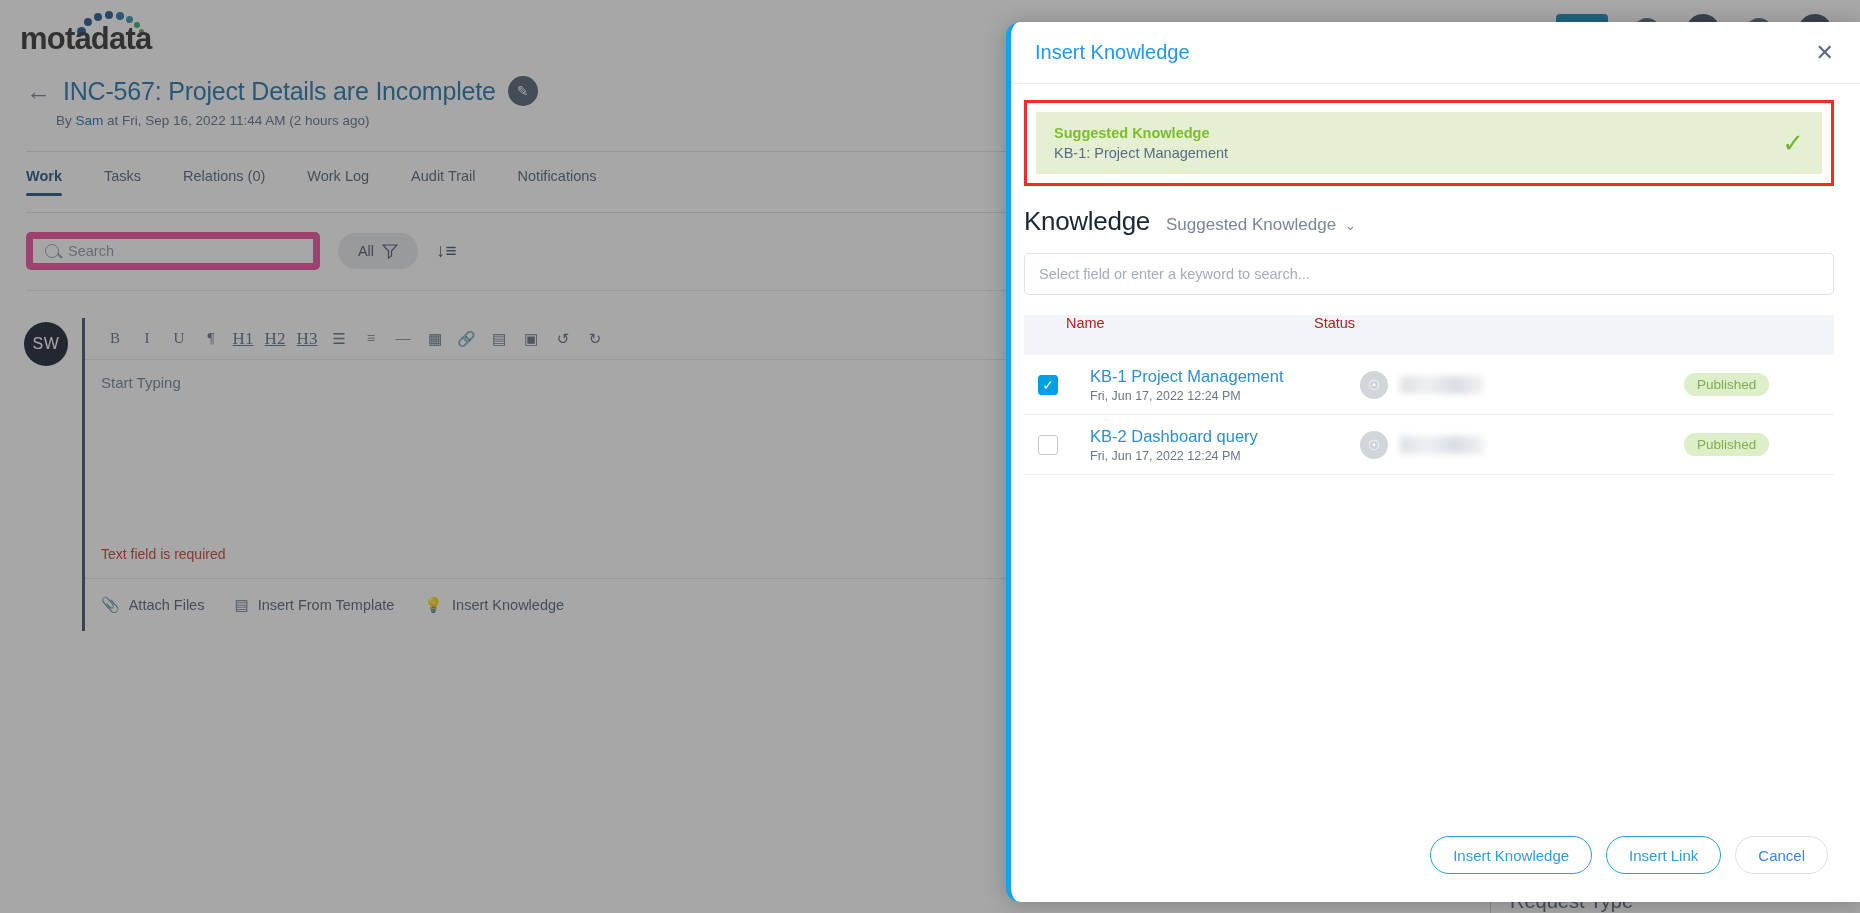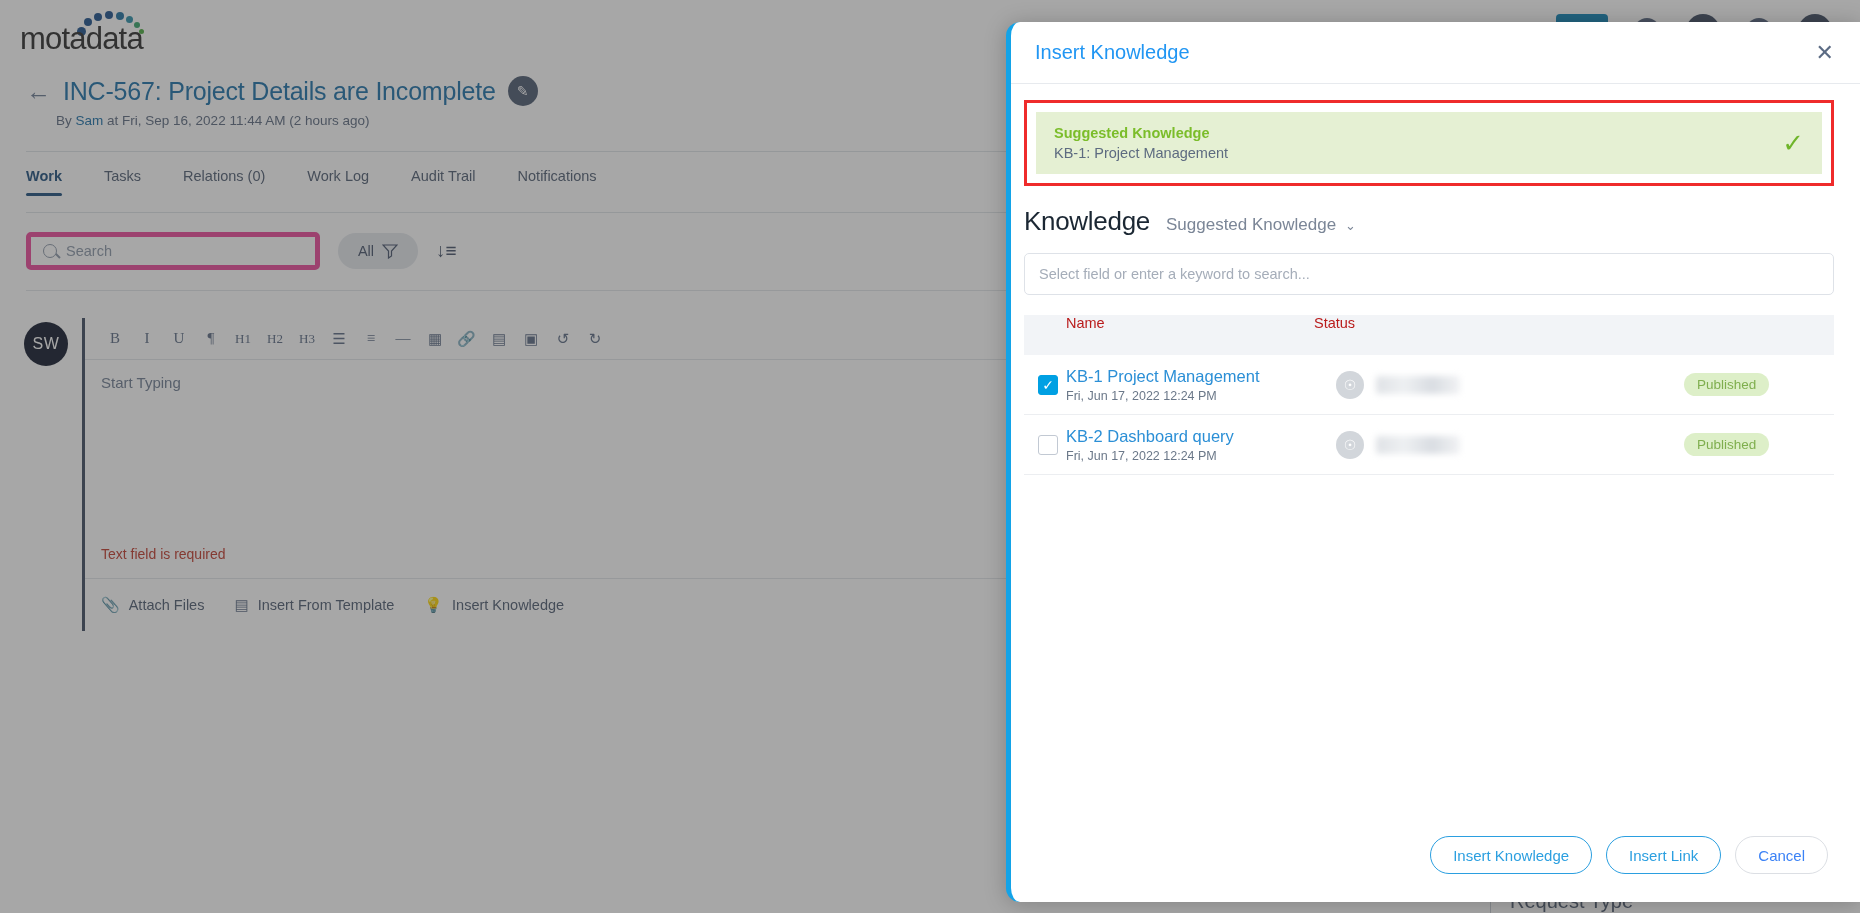--- a/index.html
+++ b/index.html
@@ -24,21 +24,21 @@
 
   .topbar {
     position: absolute; top: 0; left: 0; right: 0; height: 62px;
     background: #ffffff;
     display: flex; align-items: center;
     padding: 0 18px;
   }
   .logo-wrap { position: relative; width: 170px; height: 48px; }
   .logo-text {
     position: absolute; left: 2px; top: 14px;
-    font-size: 31px; font-weight: 400; letter-spacing: -0.8px;
+    font-size: 31px; font-weight: 700; letter-spacing: -0.8px;
     color: #2b2b2b;
   }
   .logo-dots { position: absolute; left: 57px; top: 4px; width: 74px; height: 24px; }
   .logo-dots i {
     position: absolute; border-radius: 50%; display: block;
   }
 
   .topbar-right { margin-left: auto; display: flex; align-items: center; gap: 26px; padding-right: 10px; }
   .primary-pill {
     background: #0c82b5; color: #fff; border: none; border-radius: 4px;
@@ -84,21 +84,21 @@
     content: ""; position: absolute; left: 0; right: 0; bottom: 0;
     height: 3px; background: #1c4d7c; border-radius: 2px;
   }
   .tabs-underline { position: absolute; top: 212px; left: 26px; right: 0; height: 1px; background: #dfe3e8; }
 
   
   .search-row {
     position: absolute; top: 232px; left: 26px; display: flex; align-items: center; gap: 18px;
   }
   .search-box {
-    width: 294px; height: 38px; border: 5px solid #ec4899; border-radius: 5px;
+    width: 294px; height: 38px; border: 7px solid #ec4899; border-radius: 5px;
     display: flex; align-items: center; gap: 9px; padding: 0 12px;
     background: #fff;
   }
   .search-box .ph { font-size: 14.5px; color: #8b97a8; }
   .mag { width: 14px; height: 14px; border: 1.6px solid #8b97a8; border-radius: 50%; position: relative; }
   .mag:after { content:""; position:absolute; width:6px; height:1.6px; background:#8b97a8; transform:rotate(45deg); right:-5px; bottom:0px; }
   .all-pill {
     height: 36px; min-width: 80px; border-radius: 18px; background: #e3e7ec;
     display: flex; align-items: center; justify-content: center; gap: 8px;
     padding: 0 16px; font-size: 14.5px; color: #46536a;
@@ -118,21 +118,21 @@
     width: 1010px; border-left: 3px solid #3c4a60; background: #ffffff;
   }
   .ed-toolbar {
     height: 42px; border-bottom: 1px solid #e2e6ea;
     display: flex; align-items: center; gap: 0px; padding-left: 14px;
   }
   .ed-toolbar span {
     width: 32px; text-align: center; color: #5b6b84; font-size: 15px;
     font-family: "Liberation Serif", serif;
   }
-  .ed-toolbar span.sm { font-size: 13px; }
+  .ed-toolbar span.sm { font-size: 17px; text-decoration: underline; }
   .ed-body { height: 186px; padding: 14px 16px; }
   .ed-ph { font-size: 15px; color: #6f7d92; }
   .ed-err { padding: 0 16px 16px 16px; font-size: 14px; color: #c0392b; }
   .ed-footline { height: 1px; background: #e2e6ea; }
   .ed-actions { height: 52px; display: flex; align-items: center; gap: 30px; padding-left: 16px; }
   .ed-act { display: flex; align-items: center; gap: 9px; font-size: 14.5px; color: #4d5b70; }
   .ed-act .gi { font-size: 15px; color: #5b6b84; }
 
   .req-type {
     position: absolute; left: 1510px; bottom: 0px; font-size: 20px; color: #4d5b70;
@@ -196,21 +196,21 @@
   }
   .cell-check { width: 42px; display: flex; justify-content: flex-start; padding-left: 14px; }
   .cbox {
     width: 20px; height: 20px; border: 1px solid #c2c9d3; border-radius: 3px; background: #fff;
   }
   .cbox.on {
     background: #00a0e3; border-color: #00a0e3;
     display: flex; align-items: center; justify-content: center;
     color: #fff; font-size: 14px;
   }
-  .cell-name { width: 248px; }
+  .cell-name { width: 248px; margin-left: 24px; }
   .kb-link { font-size: 16.5px; color: #2b8fd6; }
   .kb-date { font-size: 12.5px; color: #6b7889; margin-top: 3px; }
   .cell-author { flex: 1; display: flex; align-items: center; gap: 12px; padding-left: 22px; }
   .av-circle {
     width: 28px; height: 28px; border-radius: 50%; background: #d2d6db;
     display: flex; align-items: center; justify-content: center; color: #ffffff; font-size: 14px;
   }
   .blur-name {
     width: 84px; height: 18px; border-radius: 3px;
     background: linear-gradient(90deg,#dfe2e6,#eef0f2,#d9dde2,#f1f2f4);

